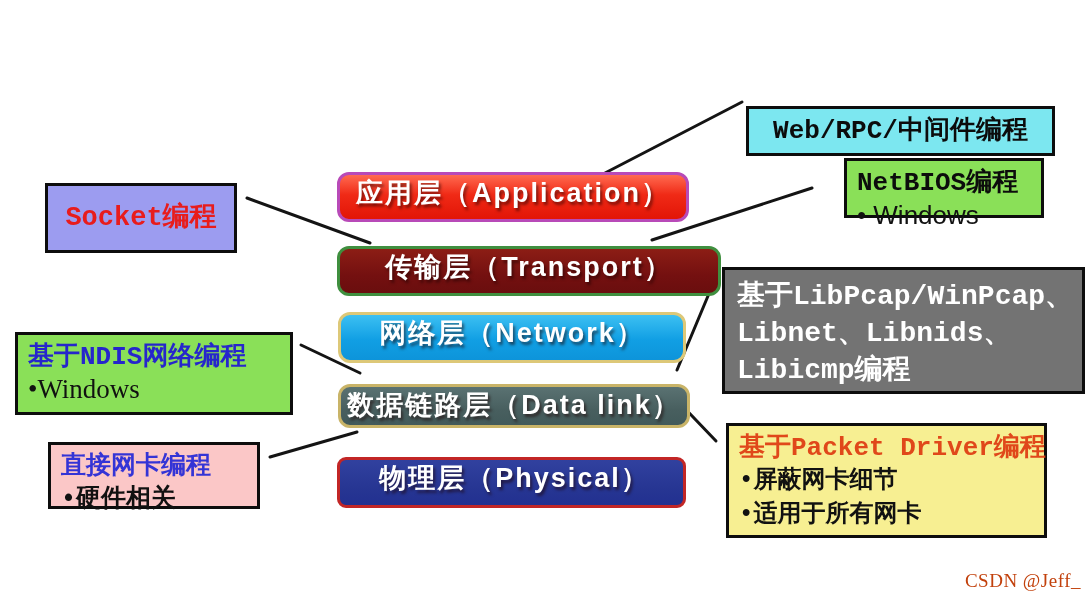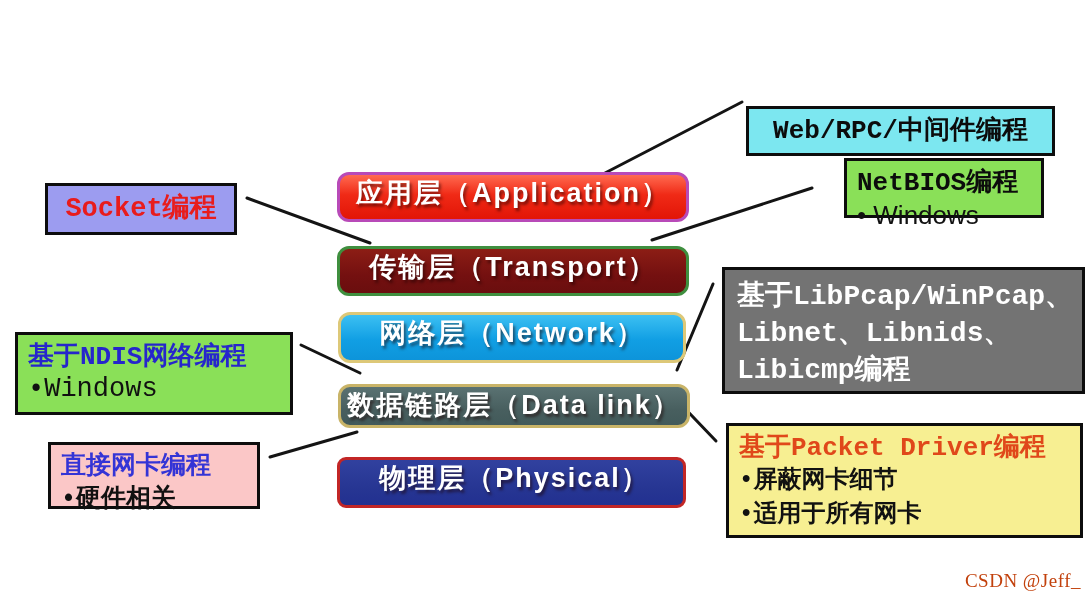--- a/index.html
+++ b/index.html
@@ -22,21 +22,21 @@
     color:#fff;font-weight:bold;font-size:27px;letter-spacing:2px;
     text-shadow:2px 3px 3px rgba(30,0,0,.55);
     white-space:nowrap;
   }
   .layer-application{
     left:337px;top:172px;width:352px;height:50px;
     background:linear-gradient(180deg,#ff6a50 0%,#f02a16 45%,#e21507 100%);
     border:3px solid #b84ab8;
   }
   .layer-transport{
-    left:337px;top:246px;width:352px;height:50px;
+    left:337px;top:246px;width:384px;height:50px;
     background:linear-gradient(180deg,#8c1d15 0%,#741010 60%,#6a0e0e 100%);
     border:3px solid #3f8f3f;
   }
   .layer-network{
     left:338px;top:312px;width:348px;height:51px;
     background:linear-gradient(180deg,#3cc0f2 0%,#119fe4 55%,#0d94da 100%);
     border:3px solid #ddc878;
   }
   .layer-datalink{
     left:338px;top:384px;width:352px;height:44px;
@@ -54,48 +54,48 @@
   
   .note{
     border:3px solid #0d0d0d;
     padding:6px 10px;
     font-family:"Liberation Mono","DejaVu Sans Mono",monospace;
   }
   .note .title{font-size:26px;line-height:32px;font-weight:bold;}
   .note .bullet{font-size:25px;line-height:33px;color:#111;font-weight:bold;}
 
   .note-socket{
-    left:45px;top:183px;width:192px;height:52px;
+    left:45px;top:183px;width:192px;height:70px;
     background:#9c9cf0;
     display:flex;align-items:center;justify-content:center;
   }
   .note-socket .title{color:#e81c1c;font-size:27px;}
 
   .note-ndis{left:15px;top:332px;width:278px;height:83px;background:#8ae058;}
   .note-ndis .title{color:#2626cc;}
-  .note-ndis .bullet{font-family:Liberation Mono, monospace;font-weight:normal;font-size:27px;}
+  .note-ndis .bullet{font-family:Liberation Serif, serif;font-weight:normal;font-size:27px;}
 
   .note-nic{left:48px;top:442px;width:212px;height:67px;background:#fbc7c7;}
   .note-nic .title{color:#3434d6;font-size:25px;}
 
   .note-web{
     left:746px;top:88px;width:309px;height:50px;
     background:#7ce7f0;
     display:flex;align-items:center;justify-content:center;margin-top:18px;
   }
   .note-web .title{color:#0c0c0c;}
 
   .note-netbios{left:800px;top:158px;width:200px;height:60px;background:#8ae058;margin-left:44px;}
   .note-netbios .title{color:#0c0c0c;}
   .note-netbios .bullet{font-family:"Liberation Sans","DejaVu Sans",sans-serif;font-weight:normal;font-size:26px;}
 
   .note-libpcap{left:722px;top:267px;width:363px;height:127px;background:#737373;padding:8px 12px;}
   .note-libpcap .line{color:#fff;font-size:28px;line-height:37px;font-weight:bold;white-space:nowrap;}
 
-  .note-packet{left:726px;top:423px;width:357px;height:115px;background:#f7ef92;}
+  .note-packet{left:726px;top:423px;width:321px;height:115px;background:#f7ef92;}
   .note-packet .title{color:#e0481a;white-space:nowrap;}
   .note-packet .bullet{font-size:24px;line-height:34px;}
 
   
   .watermark{
     position:absolute;right:10px;bottom:6px;z-index:3;
     color:#c2410c;font-size:19px;letter-spacing:.5px;
     font-family:Liberation Serif, serif;
   }
 </style>

